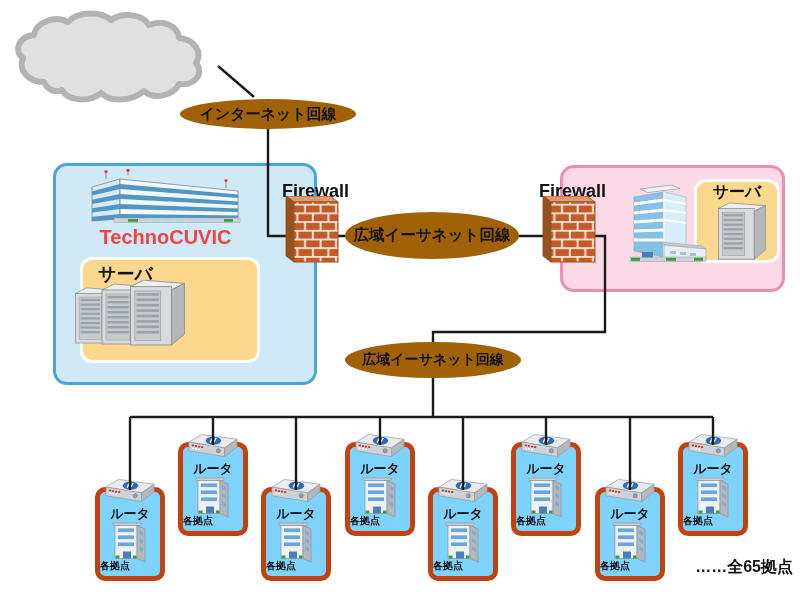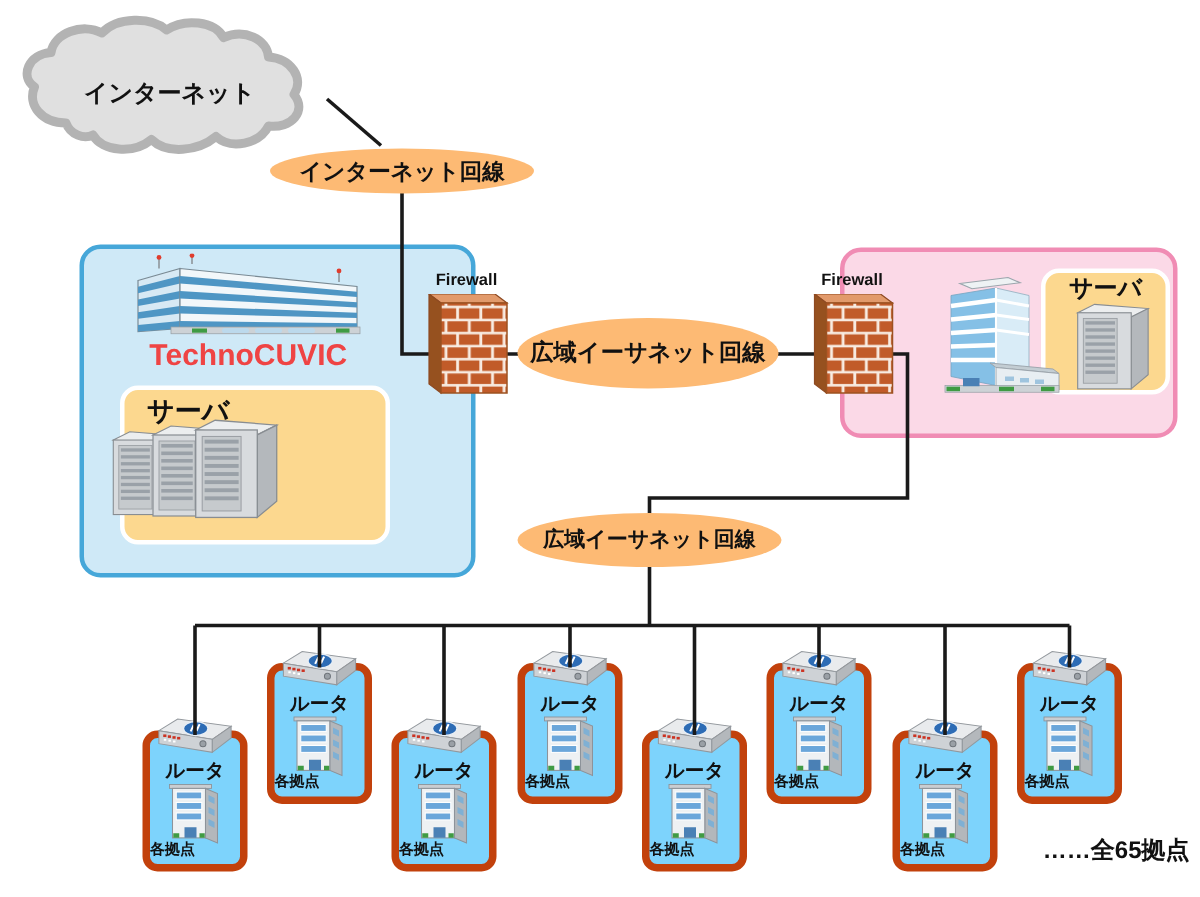--- a/index.html
+++ b/index.html
@@ -1,35 +1,35 @@
 <!DOCTYPE html>
 <html><head>
 <meta charset="utf-8">
 <style>
   html,body{margin:0;padding:0;background:#fff;}
   #stage{position:relative;width:800px;height:598px;background:#ffffff;overflow:hidden;
          font-family:"Liberation Sans","DejaVu Sans",sans-serif;color:#111;}
   *{box-sizing:border-box;}
   .abs{position:absolute;}.z2{z-index:2}.z3{z-index:3}.z4{z-index:4}
   .bold{font-weight:bold;}
-  .ellipse{position:absolute;background:#fdba74;border-radius:50%;display:flex;
+  .ellipse{position:absolute;background:#a16207;border-radius:50%;display:flex;
            align-items:center;justify-content:center;font-weight:bold;z-index:3;}
   .bigbox{position:absolute;border-radius:14px;z-index:1;}
   .hqbox{background:#cfe9f7;border:3px solid #46a7d9;}
   .pinkfill{background:#fbd9e7;border:3px solid #f08cb4;}
   .orangebox{position:absolute;background:#fcd88f;border:3px solid #ffffff;border-radius:12px;z-index:2;}
   .site{position:absolute;width:70px;height:94px;background:#7dd3fc;border:5px solid #c2410c;
         border-radius:10px;z-index:1;}
   .site .routersvg{position:absolute;left:50%;transform:translateX(-50%);top:-17px;z-index:4;}
   .site .rlabel{position:absolute;top:13px;left:0;width:100%;text-align:center;
                 font-size:13px;font-weight:bold;z-index:3;}
   .site .bsvg{position:absolute;top:30px;left:50%;transform:translateX(-50%);z-index:3;}
   .site .slabel{position:absolute;top:67px;left:0;width:100%;text-align:left;
                 font-size:10px;font-weight:bold;z-index:3;}
-  .fwlabel{position:absolute;width:58px;text-align:center;font-size:11px;font-weight:bold;z-index:4;}
+  .fwlabel{position:absolute;width:58px;text-align:center;font-size:18px;font-weight:bold;z-index:4;}
   .ctext{position:absolute;text-align:center;font-weight:bold;}
 </style>
 </head>
 <body>
 
 <div id="stage">
 
   <svg width="0" height="0" style="position:absolute" aria-hidden="true">
     <defs>
       <pattern id="brickp" width="15.5" height="17.4" patternUnits="userSpaceOnUse">
@@ -160,21 +160,20 @@
     <path d="M546,417 V445"></path>
     <path d="M630,417 V490"></path>
     <path d="M713,417 V445"></path>
   </svg>
 
   <svg class="abs z3" style="left:8px;top:8px" width="222" height="100" viewBox="0 0 222 100">
     <path d="M36,74 C20,74 10,62 15,50 C5,43 11,28 26,27 C28,14 47,7 60,14 C70,3 93,3 103,12
              C115,4 135,6 141,17 C155,11 170,18 171,30 C186,31 195,44 188,55 C197,66 186,78 171,76
              C165,88 146,92 136,83 C124,93 103,95 93,85 C81,95 60,93 54,82 C48,85 39,82 36,74 Z" fill="#e0e0e0" stroke="#b3b3b3" stroke-width="6" stroke-linejoin="round"></path>
   </svg>
-  <div class="ctext z3" style="left:38px;top:52px;width:150px;font-size:16px;">インターネット</div>
 
   <div class="ellipse" style="left:180px;top:99px;width:176px;height:30px;font-size:15px;">
     <span>インターネット回線</span>
   </div>
   <div class="ellipse" style="left:345px;top:212px;width:174px;height:47px;font-size:15.5px;">
     <span>広域イーサネット回線</span>
   </div>
   <div class="ellipse" style="left:345px;top:342px;width:176px;height:36px;font-size:14px;">
     <span>広域イーサネット回線</span>
   </div>

